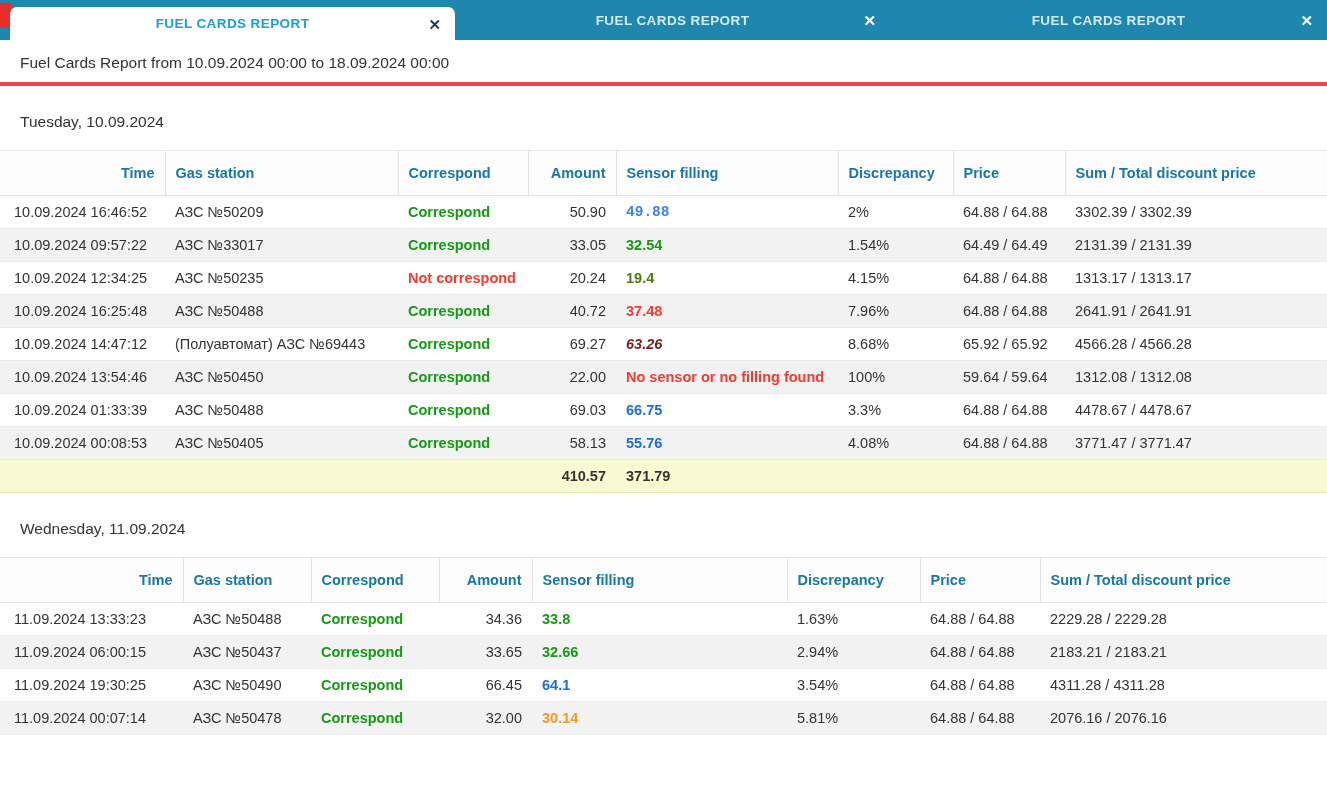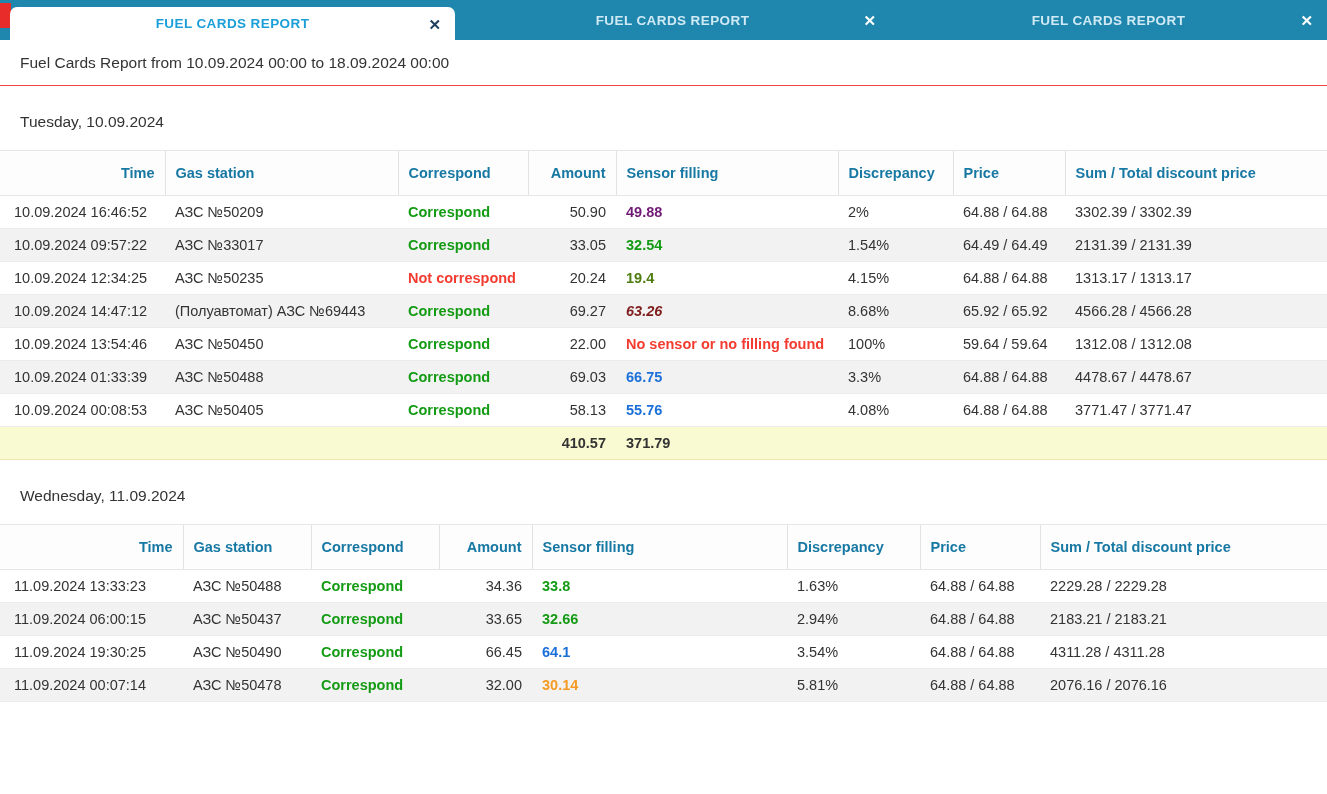--- a/index.html
+++ b/index.html
@@ -48,21 +48,21 @@
     font-weight: bold; font-size: 15px; line-height: 1;
   }
   .tab.active .tab-close { color: #1c3d5c; }
   .tab.inactive .tab-close { color: #ffffff; }
 
   
   .report-title {
     height: 46px; line-height: 46px;
     padding-left: 20px;
     font-size: 15.5px;
-    border-bottom: 1px solid #ef4444;
+    border-bottom: 4px solid #ef4444;
     background: #ffffff;
   }
   .day-heading {
     padding: 27px 0 19px 20px;
     font-size: 15.5px;
   }
 
   
   table[data-name="fuel-report-table"] {
     border-collapse: collapse;
@@ -150,21 +150,21 @@
               <th data-name="column-header-price">Price</th>
               <th data-name="column-header-sum-total-discount-price">Sum / Total discount price</th>
             </tr>
           </thead>
           <tbody>
             <tr data-name="table-row">
               <td data-name="cell-time">10.09.2024 16:46:52</td>
               <td data-name="cell-gas-station">АЗС №50209</td>
               <td data-name="cell-correspond" class="bold" style="color: rgb(20, 155, 20);">Correspond</td>
               <td data-name="cell-amount" class="col-amount">50.90</td>
-              <td data-name="cell-sensor-filling" class="bold" style="color: #701a75;">49.88</td>
+              <td data-name="cell-sensor-filling" class="bold" style="color: #3b82f6; font-family: Liberation Mono, monospace;">49.88</td>
               <td data-name="cell-discrepancy">2%</td>
               <td data-name="cell-price">64.88 / 64.88</td>
               <td data-name="cell-sum-total-discount-price">3302.39 / 3302.39</td>
             </tr>
             <tr data-name="table-row">
               <td data-name="cell-time">10.09.2024 09:57:22</td>
               <td data-name="cell-gas-station">АЗС №33017</td>
               <td data-name="cell-correspond" class="bold" style="color: rgb(20, 155, 20);">Correspond</td>
               <td data-name="cell-amount" class="col-amount">33.05</td>
               <td data-name="cell-sensor-filling" class="bold" style="color: rgb(20, 155, 20);">32.54</td>
@@ -174,20 +174,30 @@
             </tr>
             <tr data-name="table-row">
               <td data-name="cell-time">10.09.2024 12:34:25</td>
               <td data-name="cell-gas-station">АЗС №50235</td>
               <td data-name="cell-correspond" class="bold" style="color: rgb(244, 59, 48);">Not correspond</td>
               <td data-name="cell-amount" class="col-amount">20.24</td>
               <td data-name="cell-sensor-filling" class="bold" style="color: #4d7c0f;">19.4</td>
               <td data-name="cell-discrepancy">4.15%</td>
               <td data-name="cell-price">64.88 / 64.88</td>
               <td data-name="cell-sum-total-discount-price">1313.17 / 1313.17</td>
+            </tr>
+            <tr data-name="table-row">
+              <td data-name="cell-time">10.09.2024 16:25:48</td>
+              <td data-name="cell-gas-station">АЗС №50488</td>
+              <td data-name="cell-correspond" class="bold" style="color: rgb(20, 155, 20);">Correspond</td>
+              <td data-name="cell-amount" class="col-amount">40.72</td>
+              <td data-name="cell-sensor-filling" class="bold" style="color: rgb(244, 59, 48);">37.48</td>
+              <td data-name="cell-discrepancy">7.96%</td>
+              <td data-name="cell-price">64.88 / 64.88</td>
+              <td data-name="cell-sum-total-discount-price">2641.91 / 2641.91</td>
             </tr>
             <tr data-name="table-row">
               <td data-name="cell-time">10.09.2024 14:47:12</td>
               <td data-name="cell-gas-station">(Полуавтомат) АЗС №69443</td>
               <td data-name="cell-correspond" class="bold" style="color: rgb(20, 155, 20);">Correspond</td>
               <td data-name="cell-amount" class="col-amount">69.27</td>
               <td data-name="cell-sensor-filling" class="bold" style="color: #7f1d1d; font-style: italic;">63.26</td>
               <td data-name="cell-discrepancy">8.68%</td>
               <td data-name="cell-price">65.92 / 65.92</td>
               <td data-name="cell-sum-total-discount-price">4566.28 / 4566.28</td>

